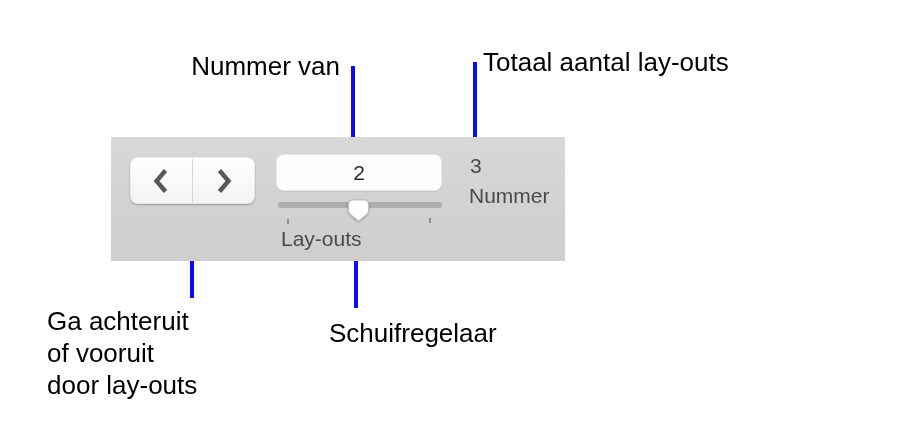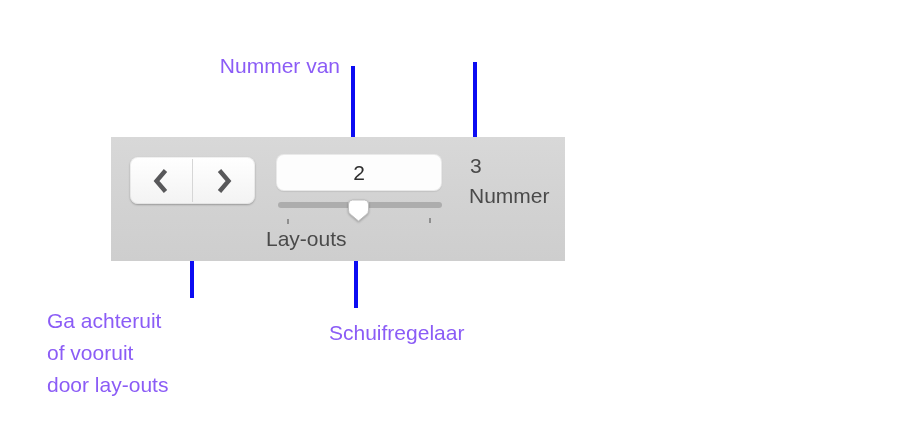--- a/index.html
+++ b/index.html
@@ -7,22 +7,22 @@
     position:relative;
     width:920px;height:439px;
     background:#ffffff;
     overflow:hidden;
     font-family:"Liberation Sans", sans-serif;
   }
 
   
   .ann{
     position:absolute;
-    color:#8b5cf6;
-    font-size:21px;
+    color:#000000;
+    font-size:26px;
     line-height:32px;
     white-space:nowrap;
   }
   .ann-current{ top:50px; right:580px; text-align:right; }
   .ann-total{ top:46px; left:483px; }
   .ann-back{ top:305px; left:47px; }
   .ann-slider{ top:317px; left:329px; }
 
   
   .cl{ position:absolute; background:#0c0cf2; }
@@ -98,33 +98,36 @@
   .tick-l{ left:176px; top:82px; }
   .tick-r{ left:318px; top:81px; }
 
   .tb-lbl{
     position:absolute;
     color:#4a4a4a;
     font-size:21px;
     line-height:24px;
     white-space:nowrap;
   }
-  .lbl-layouts{ left:155px; top:90px; }
+  .lbl-layouts{ left:170px; top:90px; }
   .lbl-count{ left:359px; top:17px; }
   .lbl-total{ left:358px; top:47px; }
 </style>
 </head>
 <body>
 
 <div class="stage">
 
   <div class="ann ann-current">
     <div>Nummer van</div>
   </div>
 
+  <div class="ann ann-total">
+    <div>Totaal aantal lay-outs</div>
+  </div>
 
   <div class="cl cl-a"></div>
   <div class="cl cl-b"></div>
   <div class="cl cl-c-h"></div>
   <div class="cl cl-c-v"></div>
   <div class="cl cl-d"></div>
 
   <div class="toolbar">
 
     <div class="seg">

